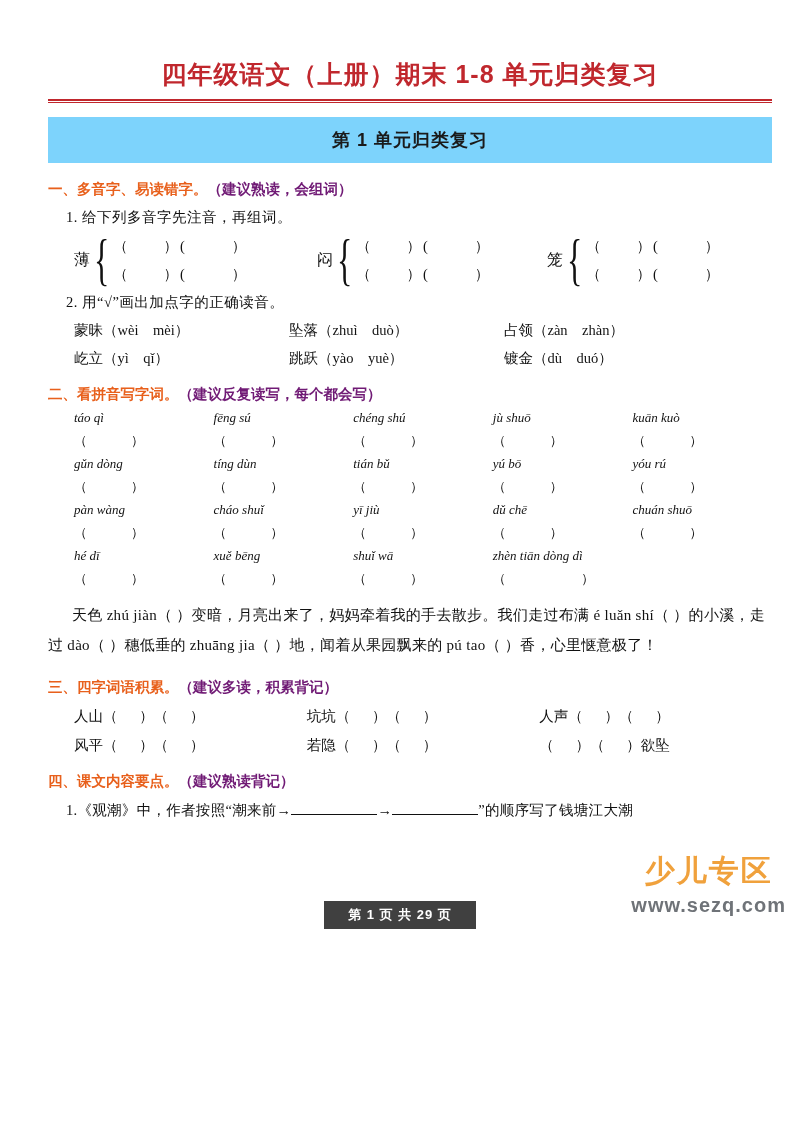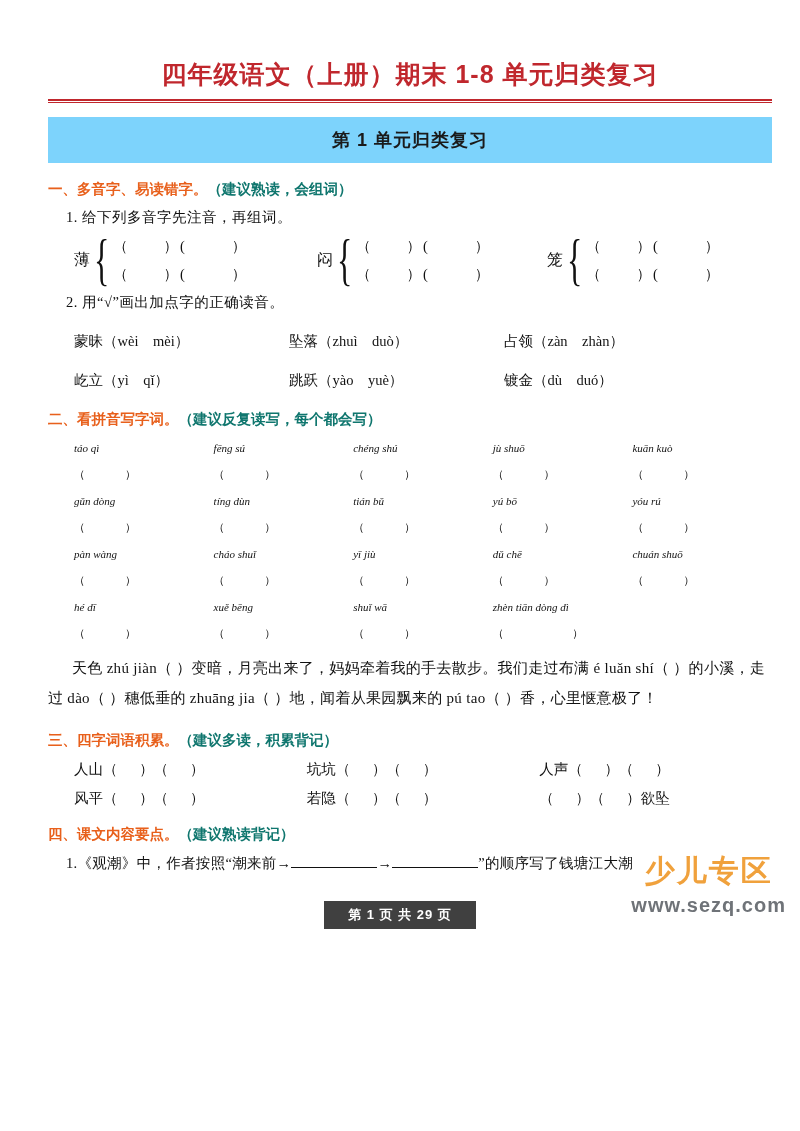--- a/index.html
+++ b/index.html
@@ -51,21 +51,21 @@
   }
 
   
   .q-head {
     font-family: "Liberation Sans", sans-serif;
     font-weight: bold;
     font-size: 14.5px;
     margin: 17px 0 6px 0;
     color: #e8601c;
   }
-  .q-head .hint { color: #0f766e; }
+  .q-head .hint { color: #701a75; }
   .q-head .main { color: #e8601c; }
 
   .sub {
     font-size: 14.5px;
     margin: 9px 0 4px 18px;
     letter-spacing: .5px;
   }
 
   
   .poly-row {
@@ -98,28 +98,28 @@
     font-size: 14.5px;
   }
   .poly-lines .ln { letter-spacing: 2px; white-space: pre; }
 
   
   .choice-grid {
     margin: 8px 0 0 26px;
   }
   .choice-row {
     display: flex;
-    margin: 20px 0;
+    margin: 9px 0;
     font-size: 14.5px;
   }
   .choice-cell { width: 215px; white-space: pre; }
 
   
   .pin-block { margin: 6px 0 0 26px; }
-  .pin-row { display: flex; font-size: 11px; margin-top: 13px; }
+  .pin-row { display: flex; font-size: 13px; margin-top: 6px; }
   .pin-row .cell { width: 143px; text-align: left; }
   .pin-row.py .cell { font-family: "Liberation Serif", serif; font-style: italic; }
   .pin-row.br .cell { letter-spacing: 2px; white-space: pre; }
   .pin-row .cell.w2 { width: 286px; }
 
   
   .para {
     font-size: 15px;
     line-height: 2.05;
     margin: 12px 0 0 0;

